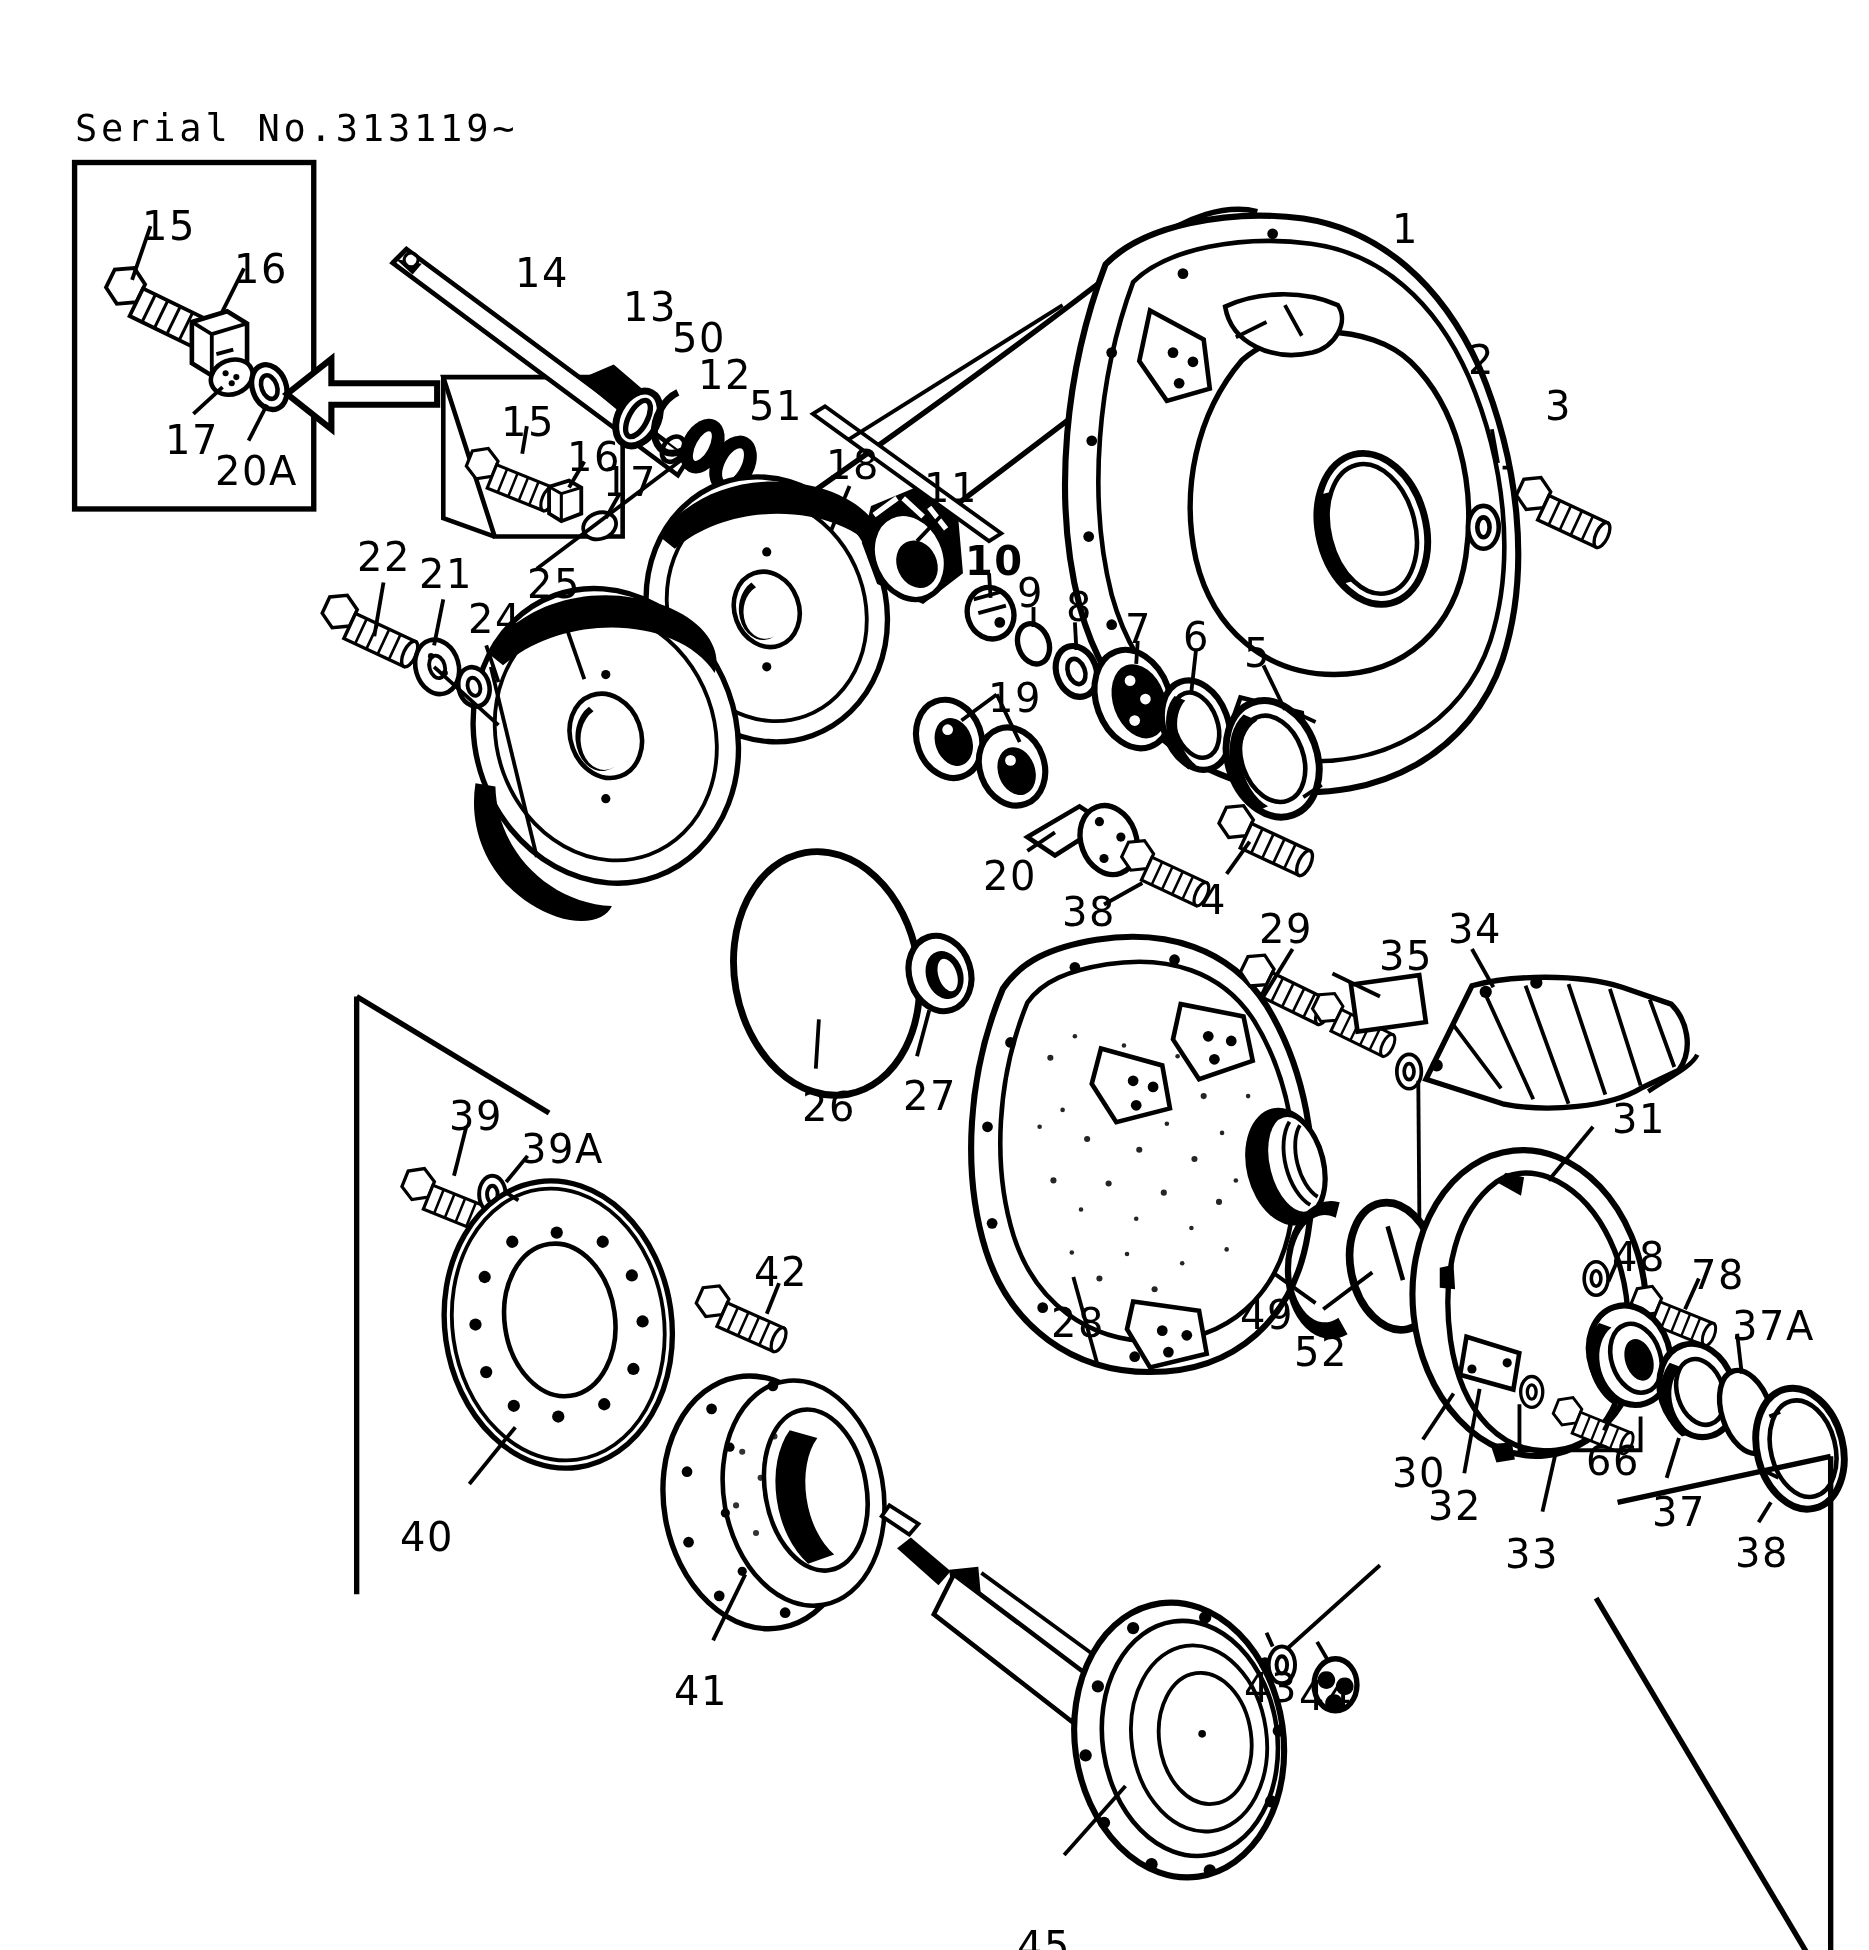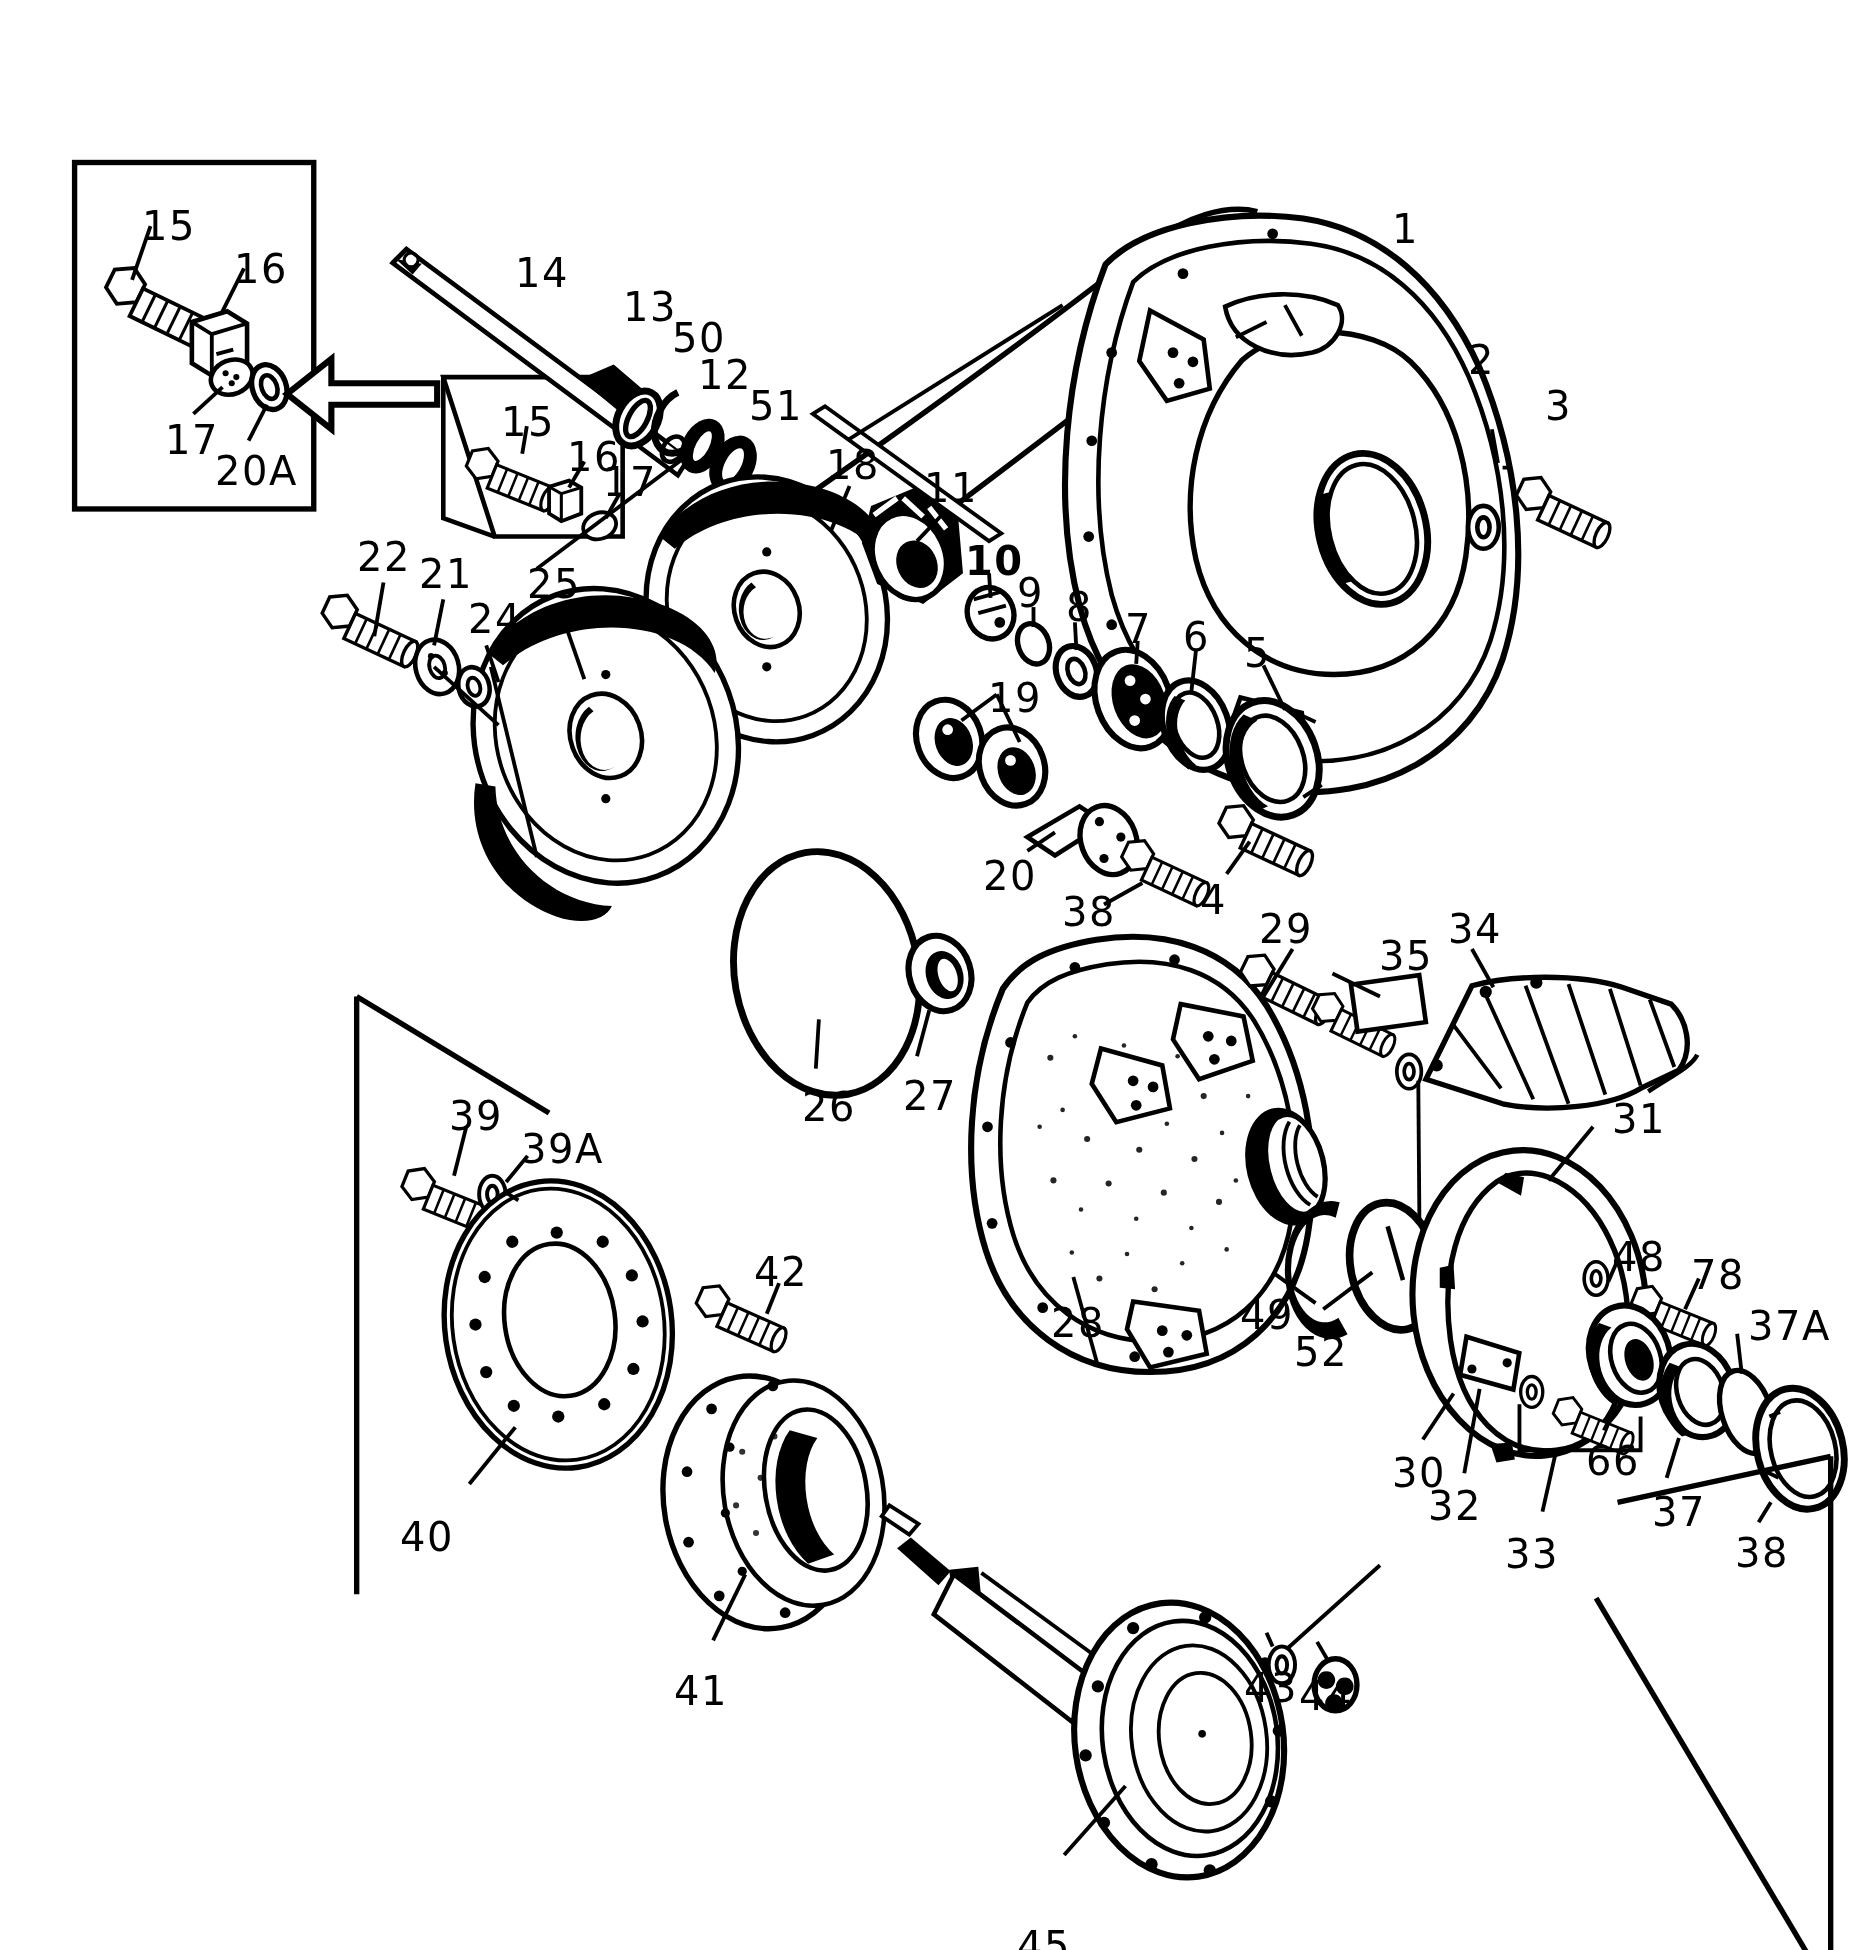--- a/index.html
+++ b/index.html
@@ -578,20 +578,21 @@
       </g>
   <path d="M1652,2130 L1660,2148" stroke="#000" stroke-width="5" fill="none"></path>
   <g>
     <ellipse cx="1742" cy="2198" rx="28" ry="34" fill="#fff" stroke="#000" stroke-width="7"></ellipse>
     <path d="M1730,2182 a10,10 0 1 0 .1,0 M1754,2190 a10,10 0 1 0 .1,0 M1740,2212 a10,10 0 1 0 .1,0" fill="#000" stroke="#000" stroke-width="3"></path>
   </g>
   <path d="M1718,2142 L1732,2166" stroke="#000" stroke-width="5" fill="none"></path>
 
 </svg>
 
+<div class="serial" style="left:75px; top:107px;">Serial  No.313119~</div>
 
 <div class="labels-layer"></div>
 
 <div class="lbl" style="left: 1392px; top: 209px;">1</div>
     <div class="lbl" style="left: 1468px; top: 340px;">2</div>
     <div class="lbl" style="left: 1545px; top: 386px;">3</div>
     <div class="lbl" style="left: 1200px; top: 880px;">4</div>
     <div class="lbl" style="left: 1244px; top: 633px;">5</div>
     <div class="lbl" style="left: 1183px; top: 617px;">6</div>
     <div class="lbl" style="left: 1125px; top: 609px;">7</div>
@@ -618,21 +619,21 @@
     <div class="lbl" style="left: 1051px; top: 1303px;">28</div>
     <div class="lbl" style="left: 1259px; top: 909px;">29</div>
     <div class="lbl" style="left: 1392px; top: 1453px;">30</div>
     <div class="lbl" style="left: 1612px; top: 1099px;">31</div>
     <div class="lbl" style="left: 1428px; top: 1486px;">32</div>
     <div class="lbl" style="left: 1505px; top: 1534px;">33</div>
     <div class="lbl" style="left: 1448px; top: 909px;">34</div>
     <div class="lbl" style="left: 1379px; top: 936px;">35</div>
     <div class="lbl" style="left: 1586px; top: 1441px;">66</div>
     <div class="lbl" style="left: 1652px; top: 1492px;">37</div>
-    <div class="lbl" style="left: 1732px; top: 1306px; margin-left: 16px;">37A</div>
+    <div class="lbl" style="left: 1732px; top: 1306px;">37A</div>
     <div class="lbl" style="left: 1735px; top: 1533px;">38</div>
     <div class="lbl" style="left: 449px; top: 1096px;">39</div>
     <div class="lbl" style="left: 521px; top: 1129px;">39A</div>
     <div class="lbl" style="left: 400px; top: 1517px;">40</div>
     <div class="lbl" style="left: 674px; top: 1671px;">41</div>
     <div class="lbl" style="left: 754px; top: 1252px;">42</div>
     <div class="lbl" style="left: 1244px; top: 1668px;">43</div>
     <div class="lbl" style="left: 1299px; top: 1676px;">44</div>
     <div class="lbl" style="left: 1017px; top: 1890px; margin-top: 36px;">45</div>
     <div class="lbl" style="left: 1691px; top: 1255px;">78</div>

